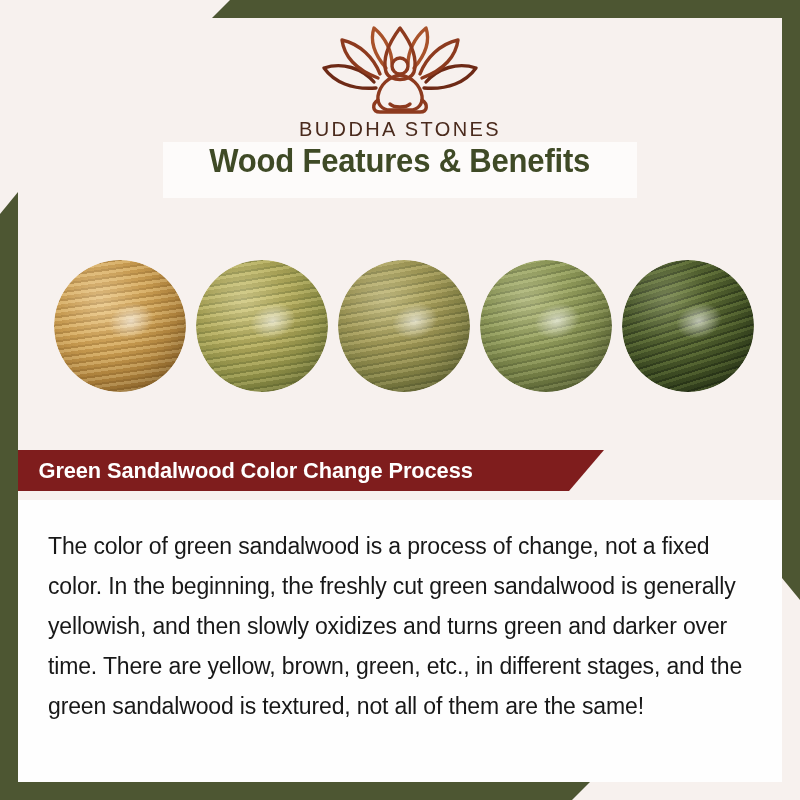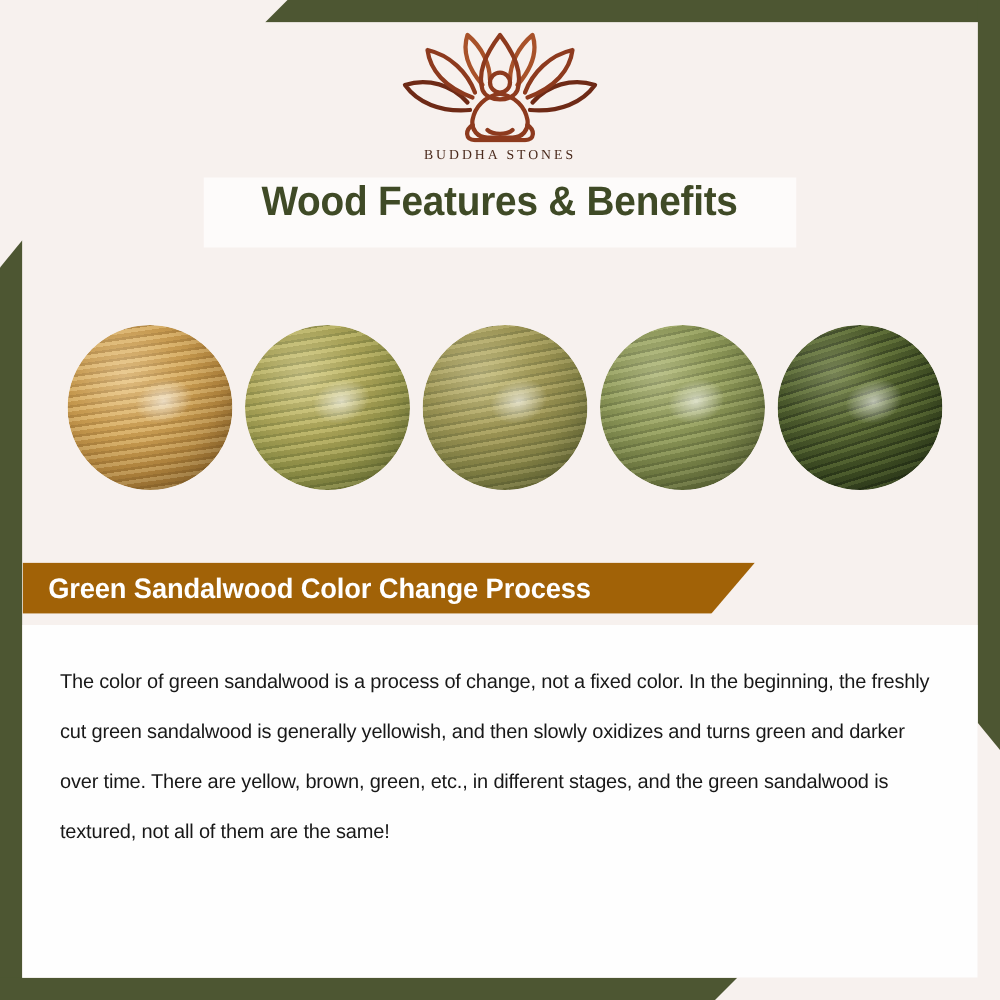--- a/index.html
+++ b/index.html
@@ -55,22 +55,22 @@
   .brand {
     position: absolute;
     top: 22px; left: 0;
     width: 800px;
     text-align: center;
   }
   .logo-mark { display: block; margin: 0 auto; }
   .brand-name {
     display: block;
     margin-top: 4px;
-    font-family: Liberation Serif, serif;
-    font-size: 11px;
+    font-family: Liberation Sans, sans-serif;
+    font-size: 20px;
     letter-spacing: 2.4px;
     color: #4a2a1c;
     font-weight: 400;
   }
 
   
   .title-band {
     position: absolute;
     top: 142px; left: 163px;
     width: 474px; height: 56px;
@@ -129,21 +129,21 @@
                 rgba(255,255,255,0.03) 34%,
                 rgba(0,0,0,0.04) 62%,
                 rgba(0,0,0,0.30) 100%);
   }
 
   
   .section-banner {
     position: absolute;
     top: 450px; left: 18px;
     width: 586px; height: 41px;
-    background: #a16207;
+    background: #7f1d1d;
     clip-path: polygon(0 0, 586px 0, 551px 41px, 0 41px);
     display: flex;
     align-items: center;
   }
   .section-banner-text {
     color: #ffffff;
     font-size: 22.5px;
     font-weight: bold;
     padding-left: 14px;
     letter-spacing: -0.1px;
@@ -153,21 +153,21 @@
 
   
   .body-card {
     position: absolute;
     top: 500px; left: 18px;
     width: 764px; height: 282px;
     background: #fefefe;
     padding: 26px 26px 0 30px;
   }
   .body-text {
-    font-size: 16px;
+    font-size: 23px;
     line-height: 40px;
     color: #181818;
     font-weight: 500;
     letter-spacing: -0.15px;
   }
 </style>
 </head>
 <body>
 
 <div id="infographic">

